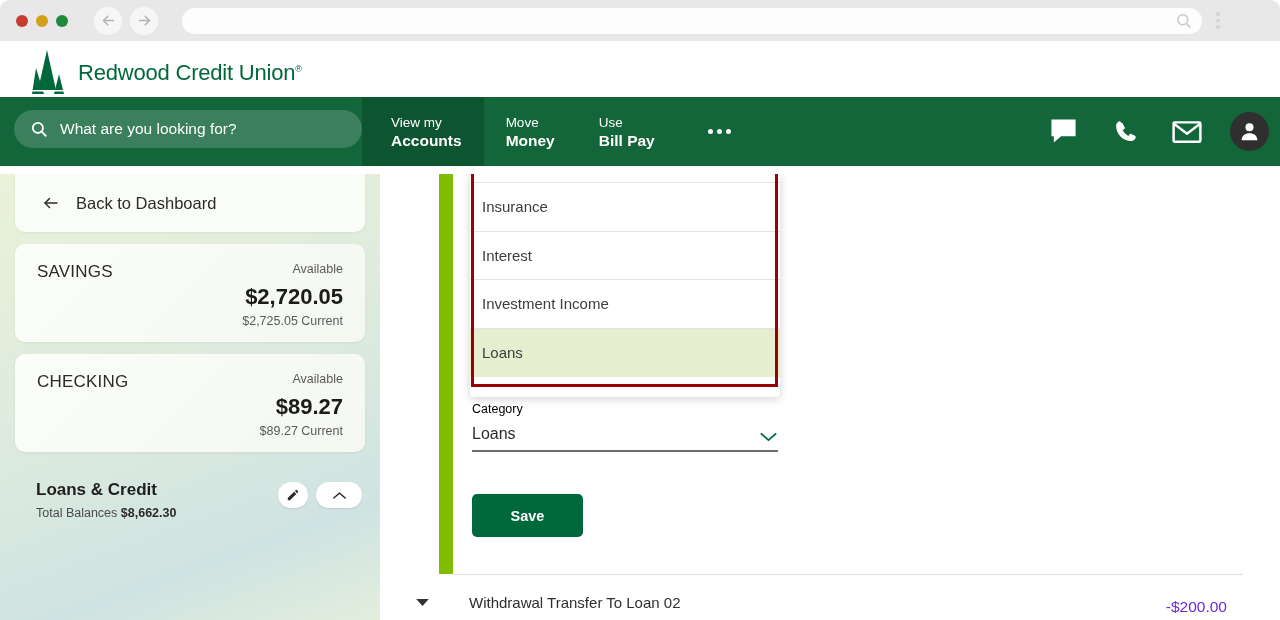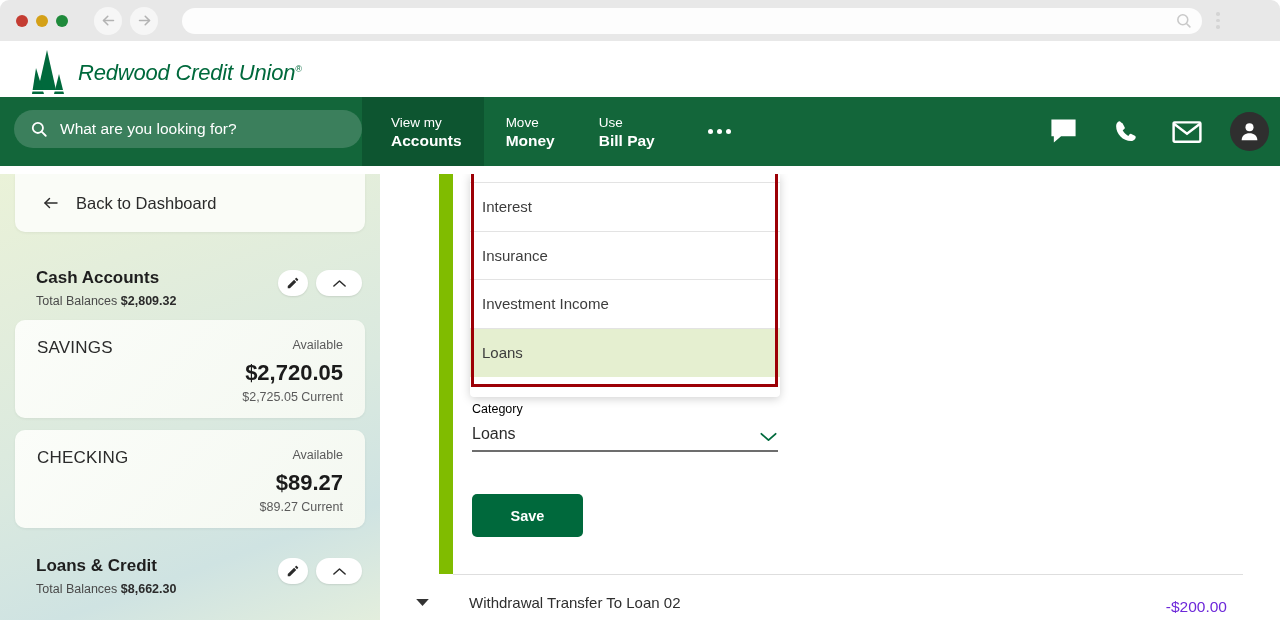--- a/index.html
+++ b/index.html
@@ -51,21 +51,20 @@
     position: absolute; top: 41px; left: 0;
     width: 1280px; height: 64px;
     background: #ffffff;
     display: flex; align-items: center;
   }
   .logo-wrap { display: flex; align-items: center; margin-left: 32px; gap: 12px; }
   .logo-text {
     font-size: 22px; color: #00693C; font-weight: 400;
     letter-spacing: -0.2px;
     font-family: "Liberation Sans", sans-serif;
-    font-style: italic;
   }
   .logo-text sup { font-size: 9px; vertical-align: super; }
 
   
   .greennav {
     position: absolute; top: 97px; left: 0;
     width: 1280px; height: 69px;
     background: #13663A;
     display: flex; align-items: stretch;
   }
@@ -334,93 +333,72 @@
 
 <div class="sidebar">
   <div class="back-card">
     <svg width="20" height="18" viewBox="0 0 24 24" fill="none" stroke="#2b2b2b" stroke-width="1.9" stroke-linecap="round" stroke-linejoin="round">
       <line x1="20" y1="12" x2="4" y2="12"></line>
         <polyline points="10 18 4 12 10 6"></polyline>
     </svg>
     <span class="back-text">Back to Dashboard</span>
   </div>
 
-  <div class="sec-header">
+
+  <div class="acct-card">
+    <div class="acct-name">SAVINGS</div>
+    <div class="acct-right">
+      <div class="acct-avail">Available</div>
+      <div class="acct-amt">$2,720.05</div>
+      <div class="acct-cur">$2,725.05 Current</div>
+    </div>
+  </div>
+
+  <div class="acct-card">
+    <div class="acct-name">CHECKING</div>
+    <div class="acct-right">
+      <div class="acct-avail">Available</div>
+      <div class="acct-amt">$89.27</div>
+      <div class="acct-cur">$89.27 Current</div>
+    </div>
+  </div>
+
+  <div class="sec-header" style="margin-top:28px">
     <div>
-      <div class="sec-title">Cash Accounts</div>
+      <div class="sec-title">Loans &amp; Credit</div>
       <div class="sec-sub">
         <span>Total Balances</span>
-        <b>$2,809.32</b>
+        <b>$8,662.30</b>
       </div>
     </div>
     <div class="pillbtns">
       <div class="pill edit">
         <svg width="14" height="14" viewBox="0 0 24 24" fill="#2b2b2b">
           <path d="M3 17.3 V21 h3.7 L17.6 10.1 13.9 6.4 z M20.7 7.0 c.4-.4.4-1 0-1.4 l-2.3-2.3 c-.4-.4-1-.4-1.4 0 l-1.8 1.8 3.7 3.7 z"></path>
         </svg>
       </div>
       <div class="pill chev">
         <svg width="15" height="11" viewBox="0 0 24 16" fill="none" stroke="#2b2b2b" stroke-width="2.4" stroke-linecap="round" stroke-linejoin="round">
           <polyline points="3 12 12 4 21 12"></polyline>
         </svg>
       </div>
     </div>
   </div>
-
-  <div class="acct-card">
-    <div class="acct-name">SAVINGS</div>
-    <div class="acct-right">
-      <div class="acct-avail">Available</div>
-      <div class="acct-amt">$2,720.05</div>
-      <div class="acct-cur">$2,725.05 Current</div>
-    </div>
-  </div>
-
-  <div class="acct-card">
-    <div class="acct-name">CHECKING</div>
-    <div class="acct-right">
-      <div class="acct-avail">Available</div>
-      <div class="acct-amt">$89.27</div>
-      <div class="acct-cur">$89.27 Current</div>
-    </div>
-  </div>
-
-  <div class="sec-header" style="margin-top:28px">
-    <div>
-      <div class="sec-title">Loans &amp; Credit</div>
-      <div class="sec-sub">
-        <span>Total Balances</span>
-        <b>$8,662.30</b>
-      </div>
-    </div>
-    <div class="pillbtns">
-      <div class="pill edit">
-        <svg width="14" height="14" viewBox="0 0 24 24" fill="#2b2b2b">
-          <path d="M3 17.3 V21 h3.7 L17.6 10.1 13.9 6.4 z M20.7 7.0 c.4-.4.4-1 0-1.4 l-2.3-2.3 c-.4-.4-1-.4-1.4 0 l-1.8 1.8 3.7 3.7 z"></path>
-        </svg>
-      </div>
-      <div class="pill chev">
-        <svg width="15" height="11" viewBox="0 0 24 16" fill="none" stroke="#2b2b2b" stroke-width="2.4" stroke-linecap="round" stroke-linejoin="round">
-          <polyline points="3 12 12 4 21 12"></polyline>
-        </svg>
-      </div>
-    </div>
-  </div>
 </div>
 
 <div class="main">
   <div class="green-accent"></div>
 
   <div class="dropdown-panel">
     <div class="dd-partial"></div>
     <div class="dd-item">
+      <span>Insurance</span>
+    </div>
+    <div class="dd-item">
       <span>Interest</span>
-    </div>
-    <div class="dd-item">
-      <span>Insurance</span>
     </div>
     <div class="dd-item">
       <span>Investment Income</span>
     </div>
     <div class="dd-item selected">
       <span>Loans</span>
     </div>
     <div class="dd-tail"></div>
   </div>
   <div class="dd-highlight-border"></div>

